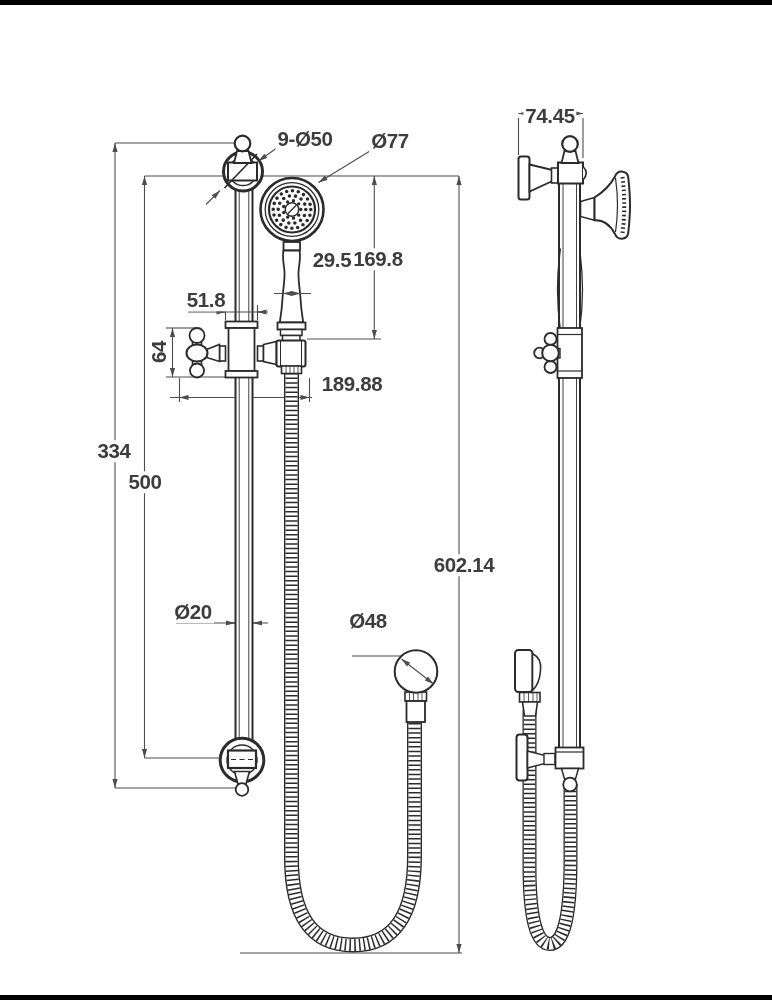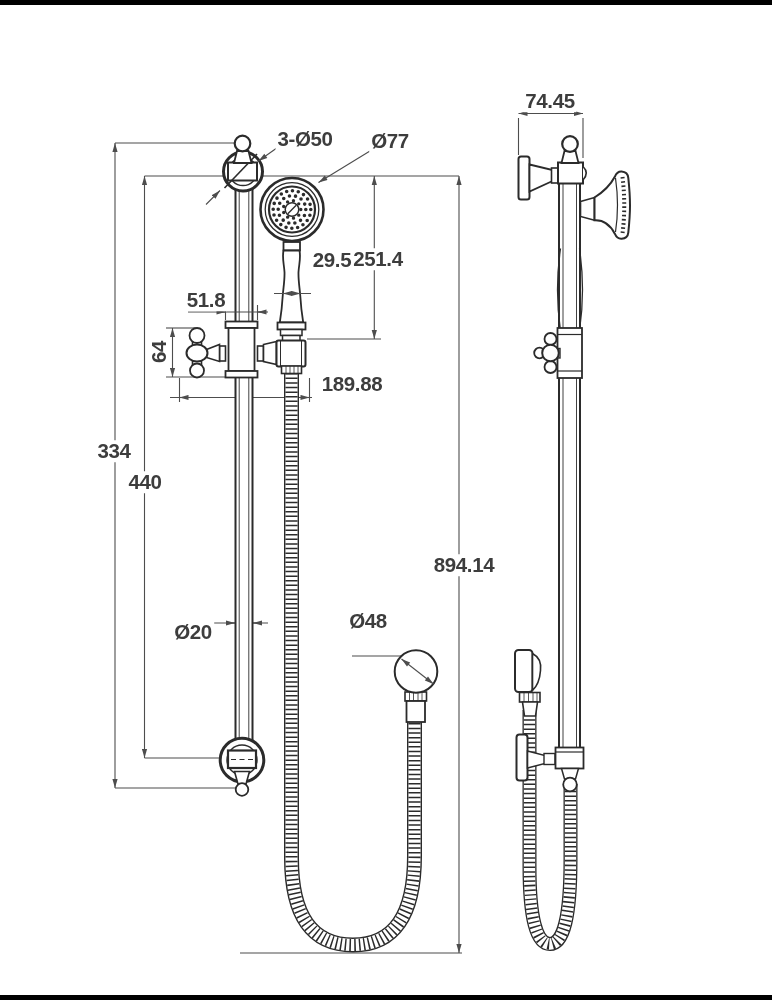--- a/index.html
+++ b/index.html
@@ -238,26 +238,26 @@
       <line x1="266" y1="312" x2="257.5" y2="312" marker-end="url(#ae)"></line>
       <line x1="225.5" y1="305" x2="225.5" y2="320"></line>
       <line x1="257.5" y1="305" x2="257.5" y2="320"></line>
       <line x1="370" y1="151" x2="318.5" y2="182.5" marker-end="url(#ae)"></line>
       <line x1="277.5" y1="147.5" x2="258.5" y2="161" marker-end="url(#ae)"></line>
       <line x1="206" y1="204.5" x2="220" y2="190.5" marker-end="url(#ae)"></line>
       <line x1="401.5" y1="659" x2="433.5" y2="684" marker-start="url(#as)" marker-end="url(#ae)"></line>
     </g>
   </svg>
 
-  <span class="dim" style="left:305px;top:139px">3-Ø50</span>
+  <span class="dim" style="left:305px;top:139px">9-Ø50</span>
   <span class="dim" style="left:390px;top:141px">Ø77</span>
-  <span class="dim" style="left:378px;top:259px">251.4</span>
+  <span class="dim" style="left:378px;top:259px">169.8</span>
   <span class="dim" style="left:332px;top:260px">29.5</span>
   <span class="dim" style="left:206px;top:300px">51.8</span>
   <span class="dim rot" style="left:159px;top:352px">64</span>
   <span class="dim" style="left:352px;top:384px">189.88</span>
   <span class="dim" style="left:114px;top:451px">334</span>
-  <span class="dim" style="left:145px;top:482px">440</span>
-  <span class="dim" style="left:193px;top:632px">Ø20</span>
+  <span class="dim" style="left:145px;top:482px">500</span>
+  <span class="dim" style="left:193px;top:612px">Ø20</span>
   <span class="dim" style="left:368px;top:621px">Ø48</span>
-  <span class="dim" style="left:464px;top:565px">894.14</span>
-  <span class="dim" style="left:550px;top:101px">74.45</span>
+  <span class="dim" style="left:464px;top:565px">602.14</span>
+  <span class="dim" style="left:550px;top:116px">74.45</span>
 </div>
 
 </body></html>

